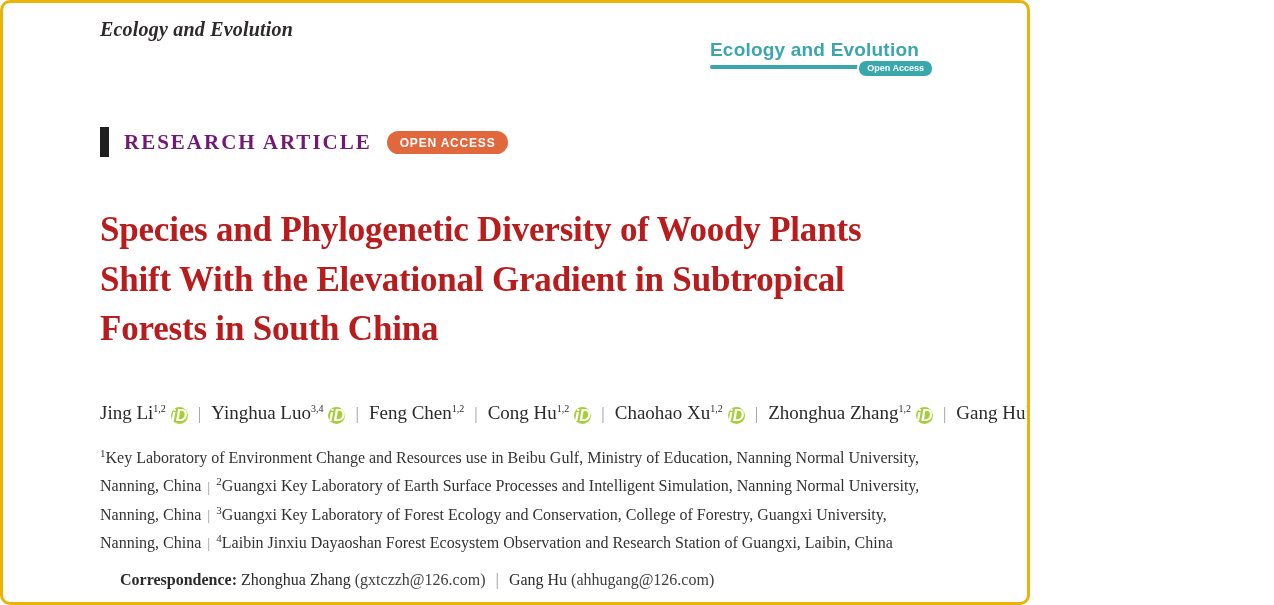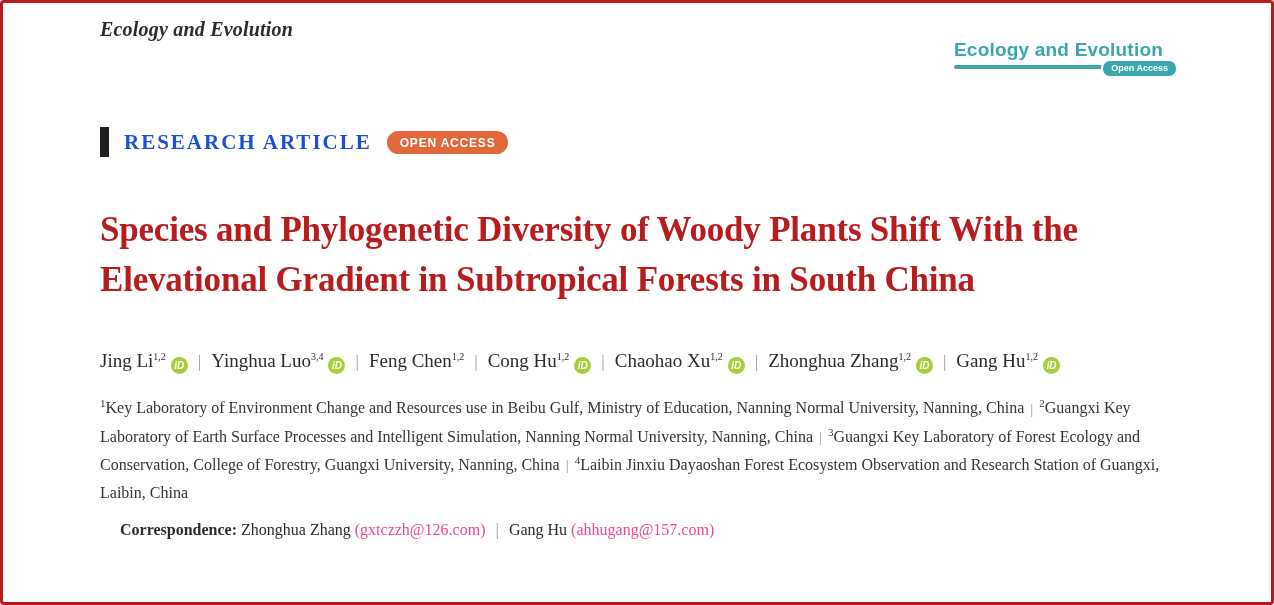--- a/index.html
+++ b/index.html
@@ -1,20 +1,20 @@
 <!DOCTYPE html>
 <html><head>
 <meta charset="utf-8">
 <style>
   * { margin:0; padding:0; box-sizing:border-box; }
   html,body { background:#ffffff; }
   .page {
-    width:1274px; height:605px;
-    border:3px solid #b91c1c;
-    border-radius:4px;
+    width:1030px; height:605px;
+    border:3px solid #eab308;
+    border-radius:10px;
     background:#fff;
     font-family:"Liberation Serif", serif;
     color:#231f20;
     overflow:hidden;
     position:relative;
   }
   
   .header {
     display:flex;
     justify-content:space-between;
@@ -81,21 +81,21 @@
     margin:58px 95px 0 97px;
     display:flex;
     align-items:center;
     gap:15px;
   }
   .type-marker { width:9px; height:30px; background:#1f1f1f; }
   .article-type {
     font-size:21px;
     font-weight:bold;
     letter-spacing:2px;
-    color:#1d4ed8;
+    color:#701a75;
   }
   .oa-badge {
     background:#e1673d;
     color:#fff;
     font-family:"Liberation Sans", sans-serif;
     font-size:12px;
     font-weight:bold;
     letter-spacing:0.8px;
     padding:5px 13px 4px;
     border-radius:13px;
@@ -119,21 +119,21 @@
     white-space:nowrap;
   }
   .authors sup { font-size:10px; color:#2b2b2b; }
   .orcid {
     display:inline-block;
     width:17px; height:17px;
     background:#a6ce39;
     color:#fff;
     border-radius:50%;
     font-family:"Liberation Sans", sans-serif;
-    font-size:10px;
+    font-size:16px;
     font-weight:bold;
     font-style:italic;
     text-align:center;
     line-height:17px;
     vertical-align:-2px;
     margin-left:5px;
     cursor:pointer;
     margin-top:37px;
   }
   .sep { color:#9a9a9a; margin:0 10px; font-size:17px; }
@@ -147,21 +147,21 @@
   }
   .affiliations sup { font-size:11px; }
   .aff-sep { color:#9a9a9a; margin:0 6px; font-size:15px; }
   
   .correspondence {
     margin:13px 95px 0 97px;
     font-size:16px;
     color:#2b2b2b;
   }
   .corr-label { font-weight:bold;margin-left:20px; }
-  .email-link { color:#ec4899; text-decoration:none; cursor:pointer; }
+  .email-link { color:#404040; text-decoration:none; cursor:pointer; }
 </style>
 </head>
 <body>
 
 <div class="page">
 
   <div class="header">
     <div class="journal-name">Ecology and Evolution</div>
     <div class="right-head">
       <div class="journal-logo">
@@ -184,16 +184,16 @@
   <div class="authors">
     <span class="author"><span>Jing Li</span><sup>1,2</sup><span class="orcid">iD</span></span><span class="sep">|</span><span class="author"><span>Yinghua Luo</span><sup>3,4</sup><span class="orcid">iD</span></span><span class="sep">|</span><span class="author"><span>Feng Chen</span><sup>1,2</sup></span><span class="sep">|</span><span class="author"><span>Cong Hu</span><sup>1,2</sup><span class="orcid">iD</span></span><span class="sep">|</span><span class="author"><span>Chaohao Xu</span><sup>1,2</sup><span class="orcid">iD</span></span><span class="sep">|</span><span class="author"><span>Zhonghua Zhang</span><sup>1,2</sup><span class="orcid">iD</span></span><span class="sep">|</span><span class="author"><span>Gang Hu</span><sup>1,2</sup><span class="orcid">iD</span></span>
   </div>
 
   <p class="affiliations"><sup>1</sup><span>Key Laboratory of Environment Change and Resources use in Beibu Gulf, Ministry of Education, Nanning Normal University, Nanning, China</span><span class="aff-sep">|</span><sup>2</sup><span>Guangxi Key Laboratory of Earth Surface Processes and Intelligent Simulation, Nanning Normal University, Nanning, China</span><span class="aff-sep">|</span><sup>3</sup><span>Guangxi Key Laboratory of Forest Ecology and Conservation, College of Forestry, Guangxi University, Nanning, China</span><span class="aff-sep">|</span><sup>4</sup><span>Laibin Jinxiu Dayaoshan Forest Ecosystem Observation and Research Station of Guangxi, Laibin, China</span></p>
 
   <p class="correspondence">
     <span class="corr-label">Correspondence:</span>
     <span>Zhonghua Zhang</span>
     <a class="email-link">(gxtczzh@126.com)</a><span class="sep">|</span><span>Gang Hu</span>
-    <a class="email-link">(ahhugang@157.com)</a>
+    <a class="email-link">(ahhugang@126.com)</a>
   </p>
 
 </div>
 
 </body></html>

